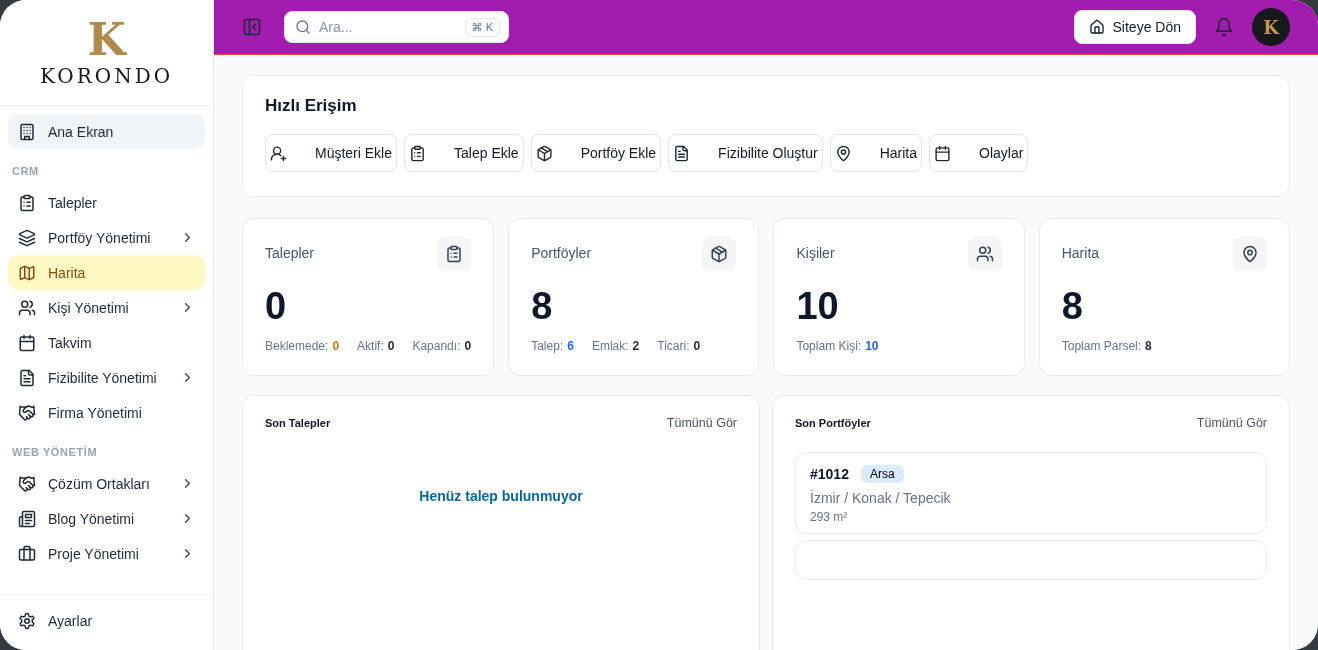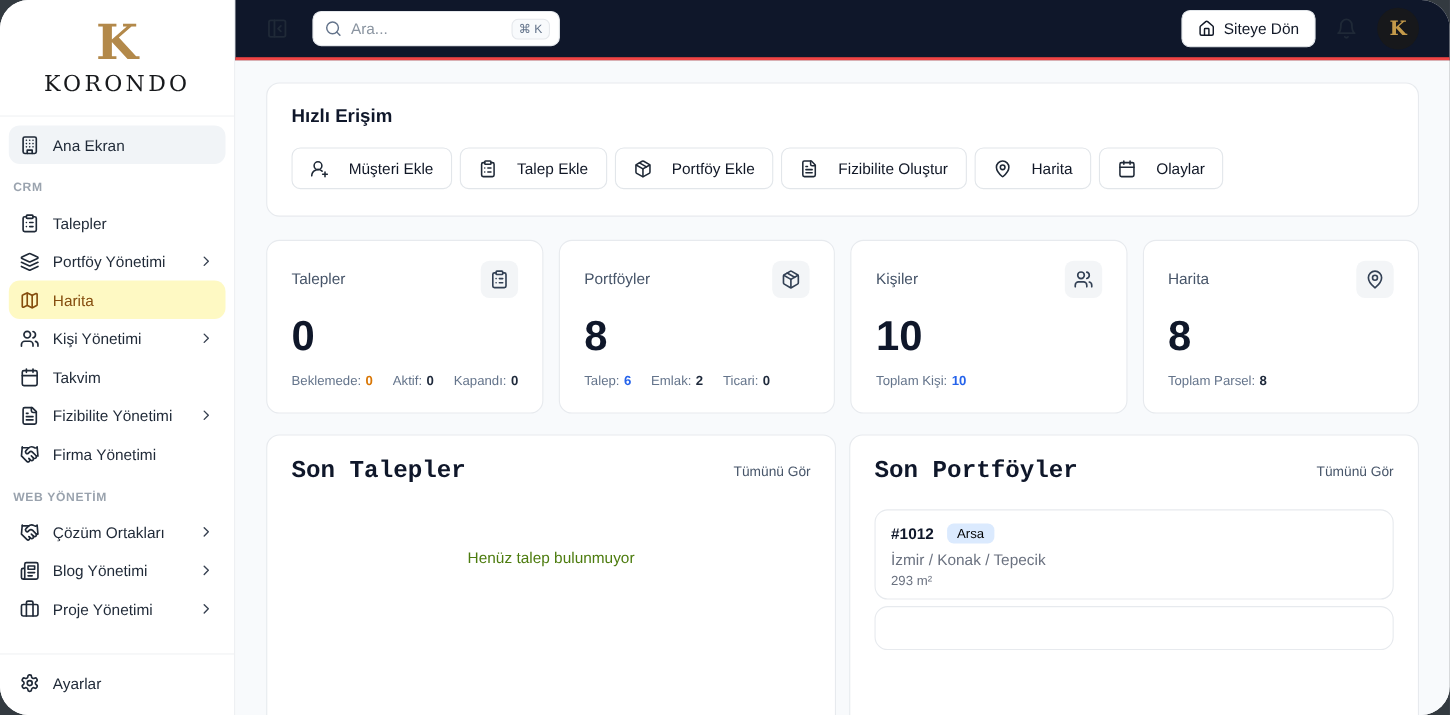--- a/index.html
+++ b/index.html
@@ -23,21 +23,21 @@
   .si svg { width:18px; height:18px; flex:none; }
   .si .chev { margin-left:auto; width:15px; height:15px; color:#374151; }
   .si.home { background:#f1f4f7; }
   .si.active { background:#fef9c3; color:#854d0e; }
   .sec-label { font-size:11px; font-weight:700; letter-spacing:.6px; color:#9aa3ae;
                padding:0 4px; margin:16px 0 8px 0; }
   .side-footer { border-top:1px solid #f0f2f4; padding:8px 8px 12px 8px; }
 
   
   .main { flex:1; display:flex; flex-direction:column; min-width:0; }
-  .topbar { height:55px; min-height:55px; background:#0f172a; border-bottom:3px solid #ef4444;
+  .topbar { height:55px; min-height:55px; background:#a21caf; border-bottom:1px solid #ef4444;
             display:flex; align-items:center; padding:0 28px; gap:22px; }
   .icon-btn { background:none; border:none; color:#1f2937; cursor:pointer;
               display:flex; align-items:center; }
   .icon-btn svg { width:20px; height:20px; }
   .searchbox { width:225px; height:32px; border:1px solid #e5e8ec; border-radius:8px;
                display:flex; align-items:center; padding:0 8px 0 10px; gap:8px; background:#fff; }
   .searchbox svg { width:16px; height:16px; color:#64748b; flex:none; }
   .searchbox input { border:none; outline:none; flex:1; font-size:14px; color:#334155;
                      font-family:"Liberation Sans", sans-serif; min-width:0; background:transparent; }
   .searchbox input::placeholder { color:#8b95a1; }
@@ -53,44 +53,44 @@
             display:flex; align-items:center; justify-content:center;
             font-family:"DejaVu Serif", serif; font-size:18px; font-weight:700; cursor:pointer; }
 
   
   .content { flex:1; background:#f8fafc; padding:20px 28px; overflow:hidden; }
   .card { background:#fff; border:1px solid #e7eaee; border-radius:12px; }
 
   .quick { padding:20px 22px 24px 22px; }
   .quick h2 { font-size:17px; color:#0f172a; margin-bottom:18px; }
   .quick-row { display:flex; gap:7px; }
-  .qbtn { display:flex; align-items:center; gap:18px; border:1px solid #e2e6ea; background:#fff;
-          border-radius:8px; padding:0 16px; height:38px; font-size:14px; font-weight:500;
+  .qbtn { display:flex; align-items:center; gap:28px; border:1px solid #e2e6ea; background:#fff;
+          border-radius:8px; padding:0 4px; height:38px; font-size:14px; font-weight:500;
           color:#111827; cursor:pointer; font-family:"Liberation Sans", sans-serif; }
   .qbtn svg { width:17px; height:17px; color:#1f2937; }
 
   .stats-row { display:flex; gap:14px; margin-top:21px; }
   .stat { flex:1; padding:18px 22px; height:158px; }
   .stat-top { display:flex; justify-content:space-between; align-items:flex-start; }
   .stat-title { font-size:14px; color:#475569; padding-top:8px; }
   .stat-iconbox { width:34px; height:34px; background:#f3f5f7; border-radius:8px;
                   display:flex; align-items:center; justify-content:center; color:#334155; }
   .stat-iconbox svg { width:18px; height:18px; }
   .stat-value { font-size:38px; font-weight:700; color:#0f172a; margin-top:16px; line-height:1; }
   .stat-breakdown { margin-top:14px; font-size:12px; color:#64748b; display:flex; gap:18px; }
   .bv { font-weight:700; color:#1e293b; margin-left:4px; }
   .bv.orange { color:#d97706; }
   .bv.blue { color:#2563eb; }
 
   .bottom-row { display:grid; grid-template-columns:1fr 1fr; gap:12px; margin-top:19px; }
   .panel { padding:20px 22px; height:300px; }
   .panel-head { display:flex; justify-content:space-between; align-items:center; }
-  .panel-head h2 { font-size:22px; color:#0f172a;font-family:Liberation Mono, monospace; }
+  .panel-head h2 { font-size:11px; color:#0f172a; }
   .view-all { font-size:12.5px; font-weight:500; color:#475569; cursor:pointer; text-decoration:none; }
-  .empty-msg { text-align:center; color:#4d7c0f; font-size:14px; padding-top:58px; }
+  .empty-msg { text-align:center; color:#0369a1; font-size:14px; padding-top:58px;font-weight:bold; }
   .plist { margin-top:22px; display:flex; flex-direction:column; gap:6px; }
   .pitem { border:1px solid #e7eaee; border-radius:12px; padding:12px 14px; height:82px;
            background:#fff; cursor:pointer; }
   .pitem-row1 { display:flex; align-items:center; gap:12px; }
   .pid { font-size:14px; font-weight:700; color:#0f172a; }
   .badge { font-size:12px; font-weight:500; color:#000000; background:#dbeafe;
            border-radius:6px; padding:2px 9px; }
   .ploc { font-size:14px; color:#6b7280; margin-top:7px; }
   .parea { font-size:12px; color:#6b7280; margin-top:4px; }
   .pitem.partial { height:40px; }

